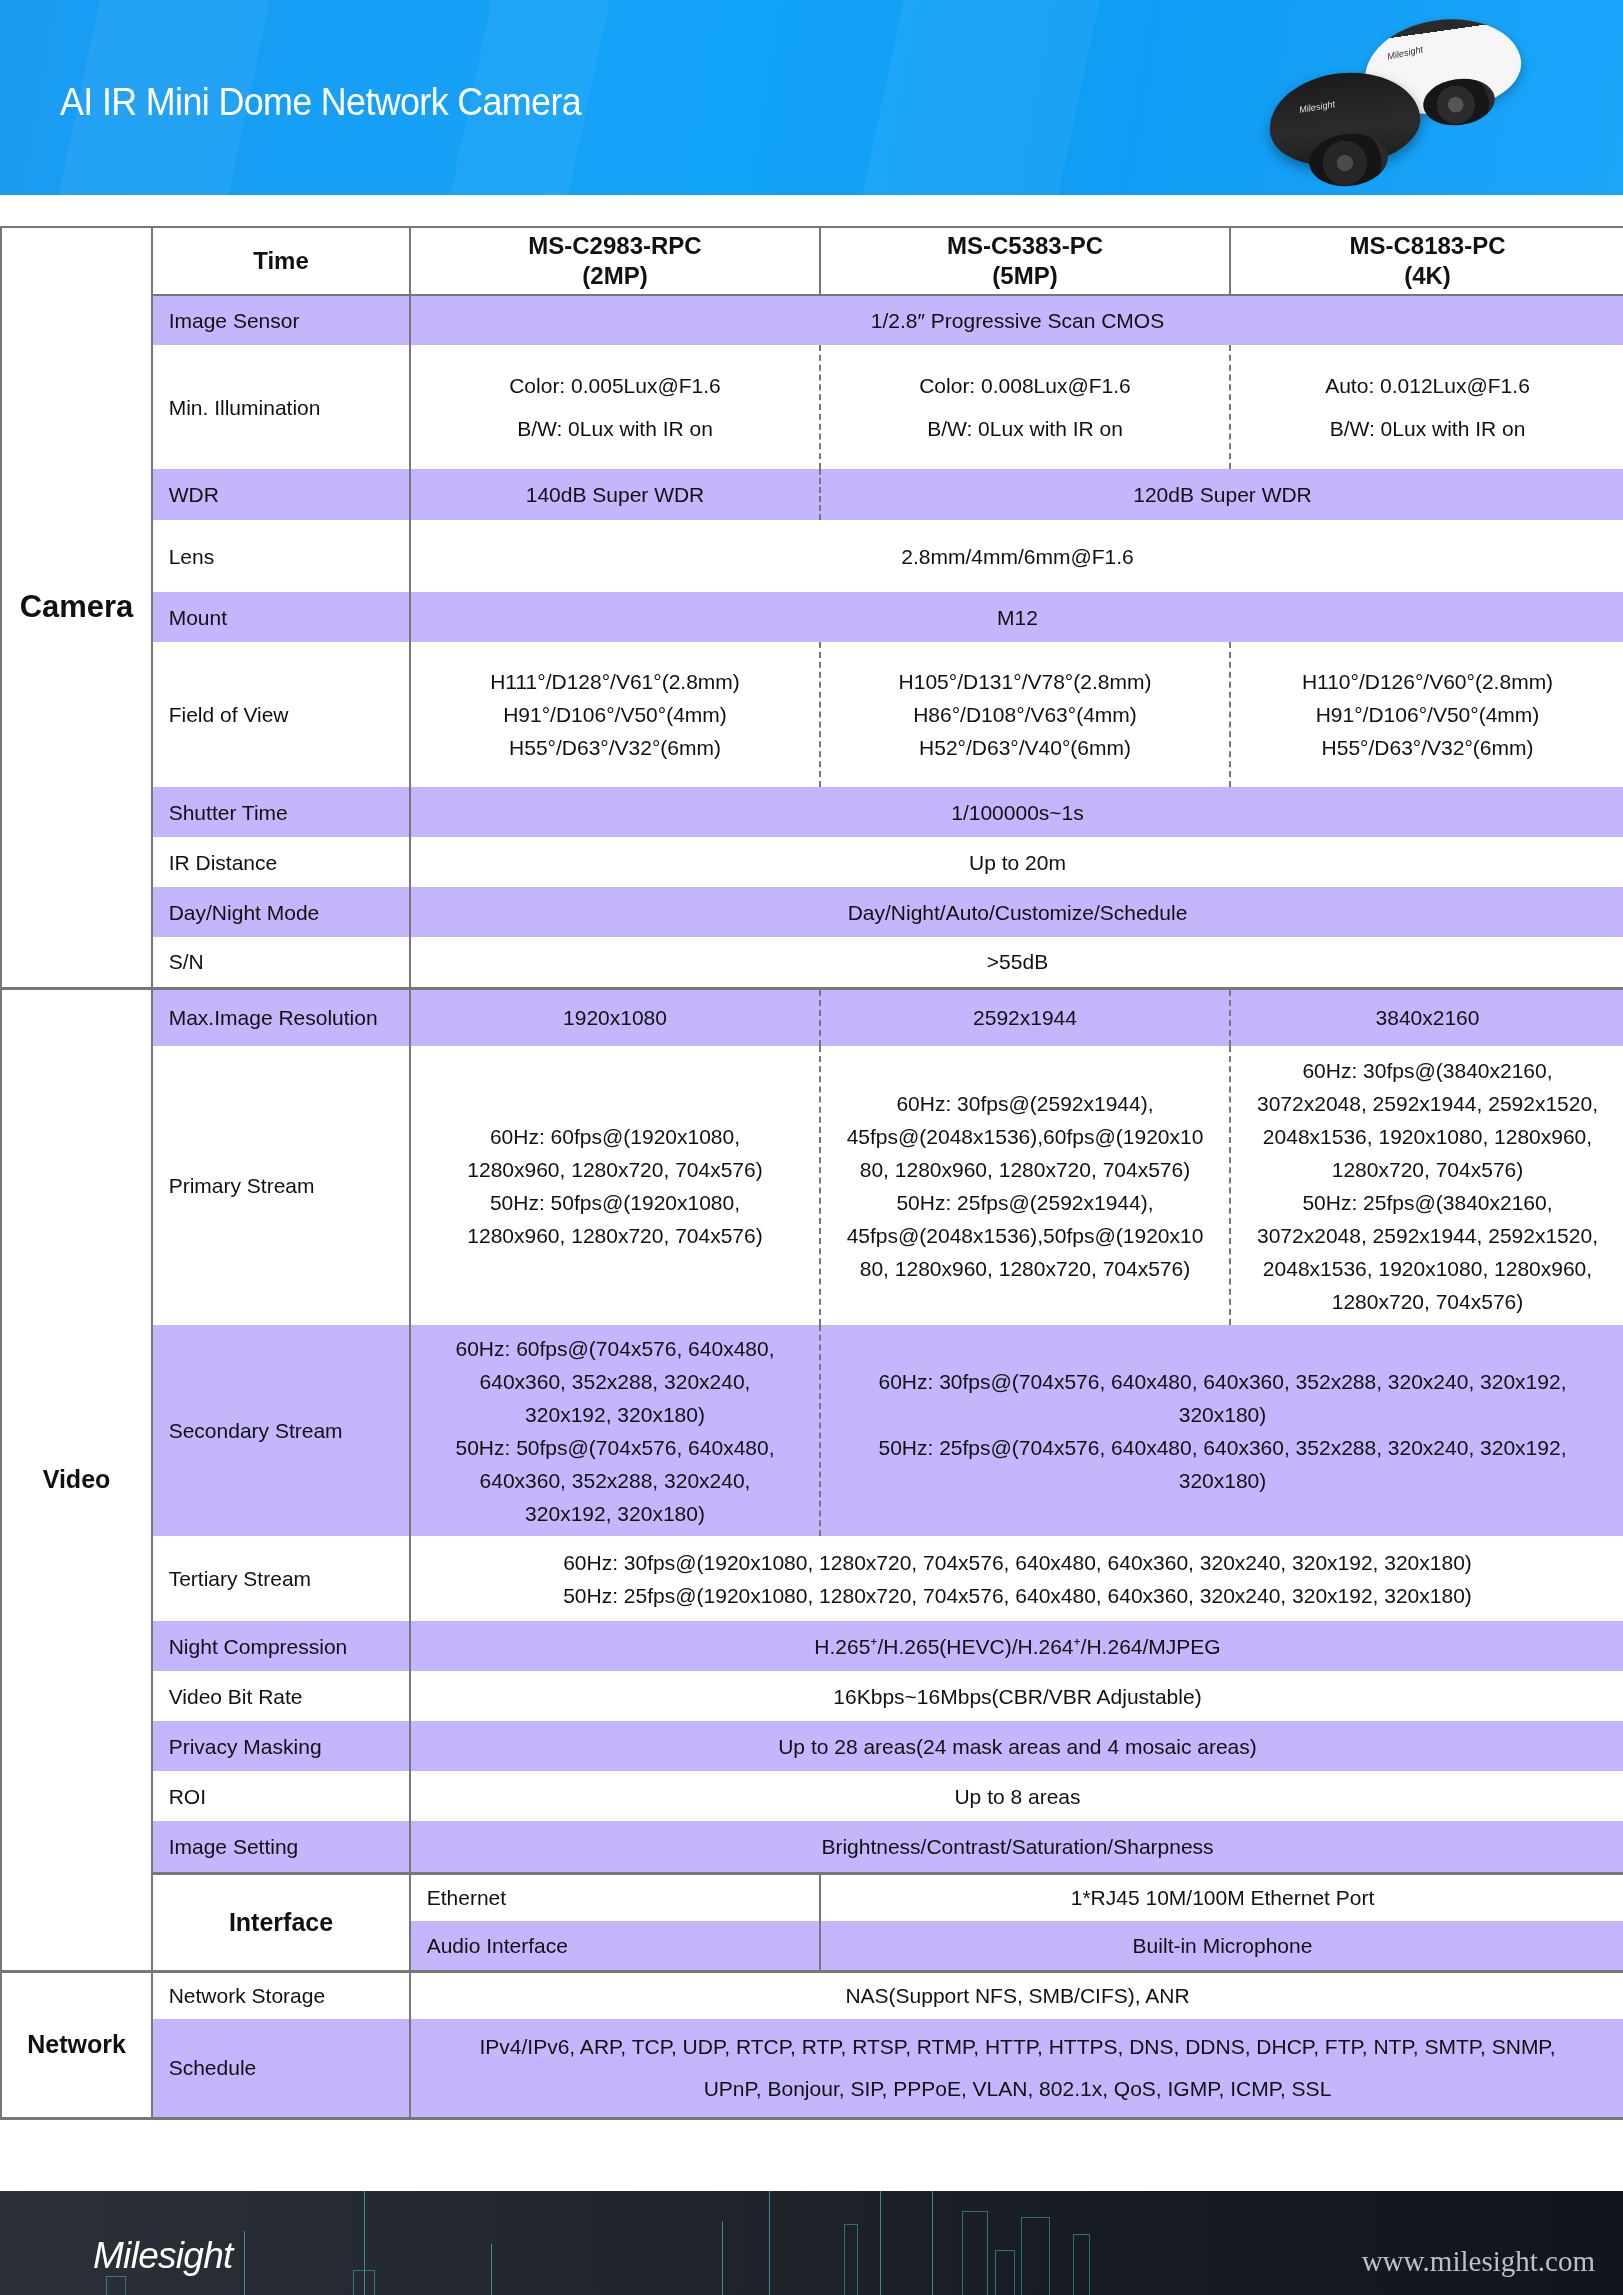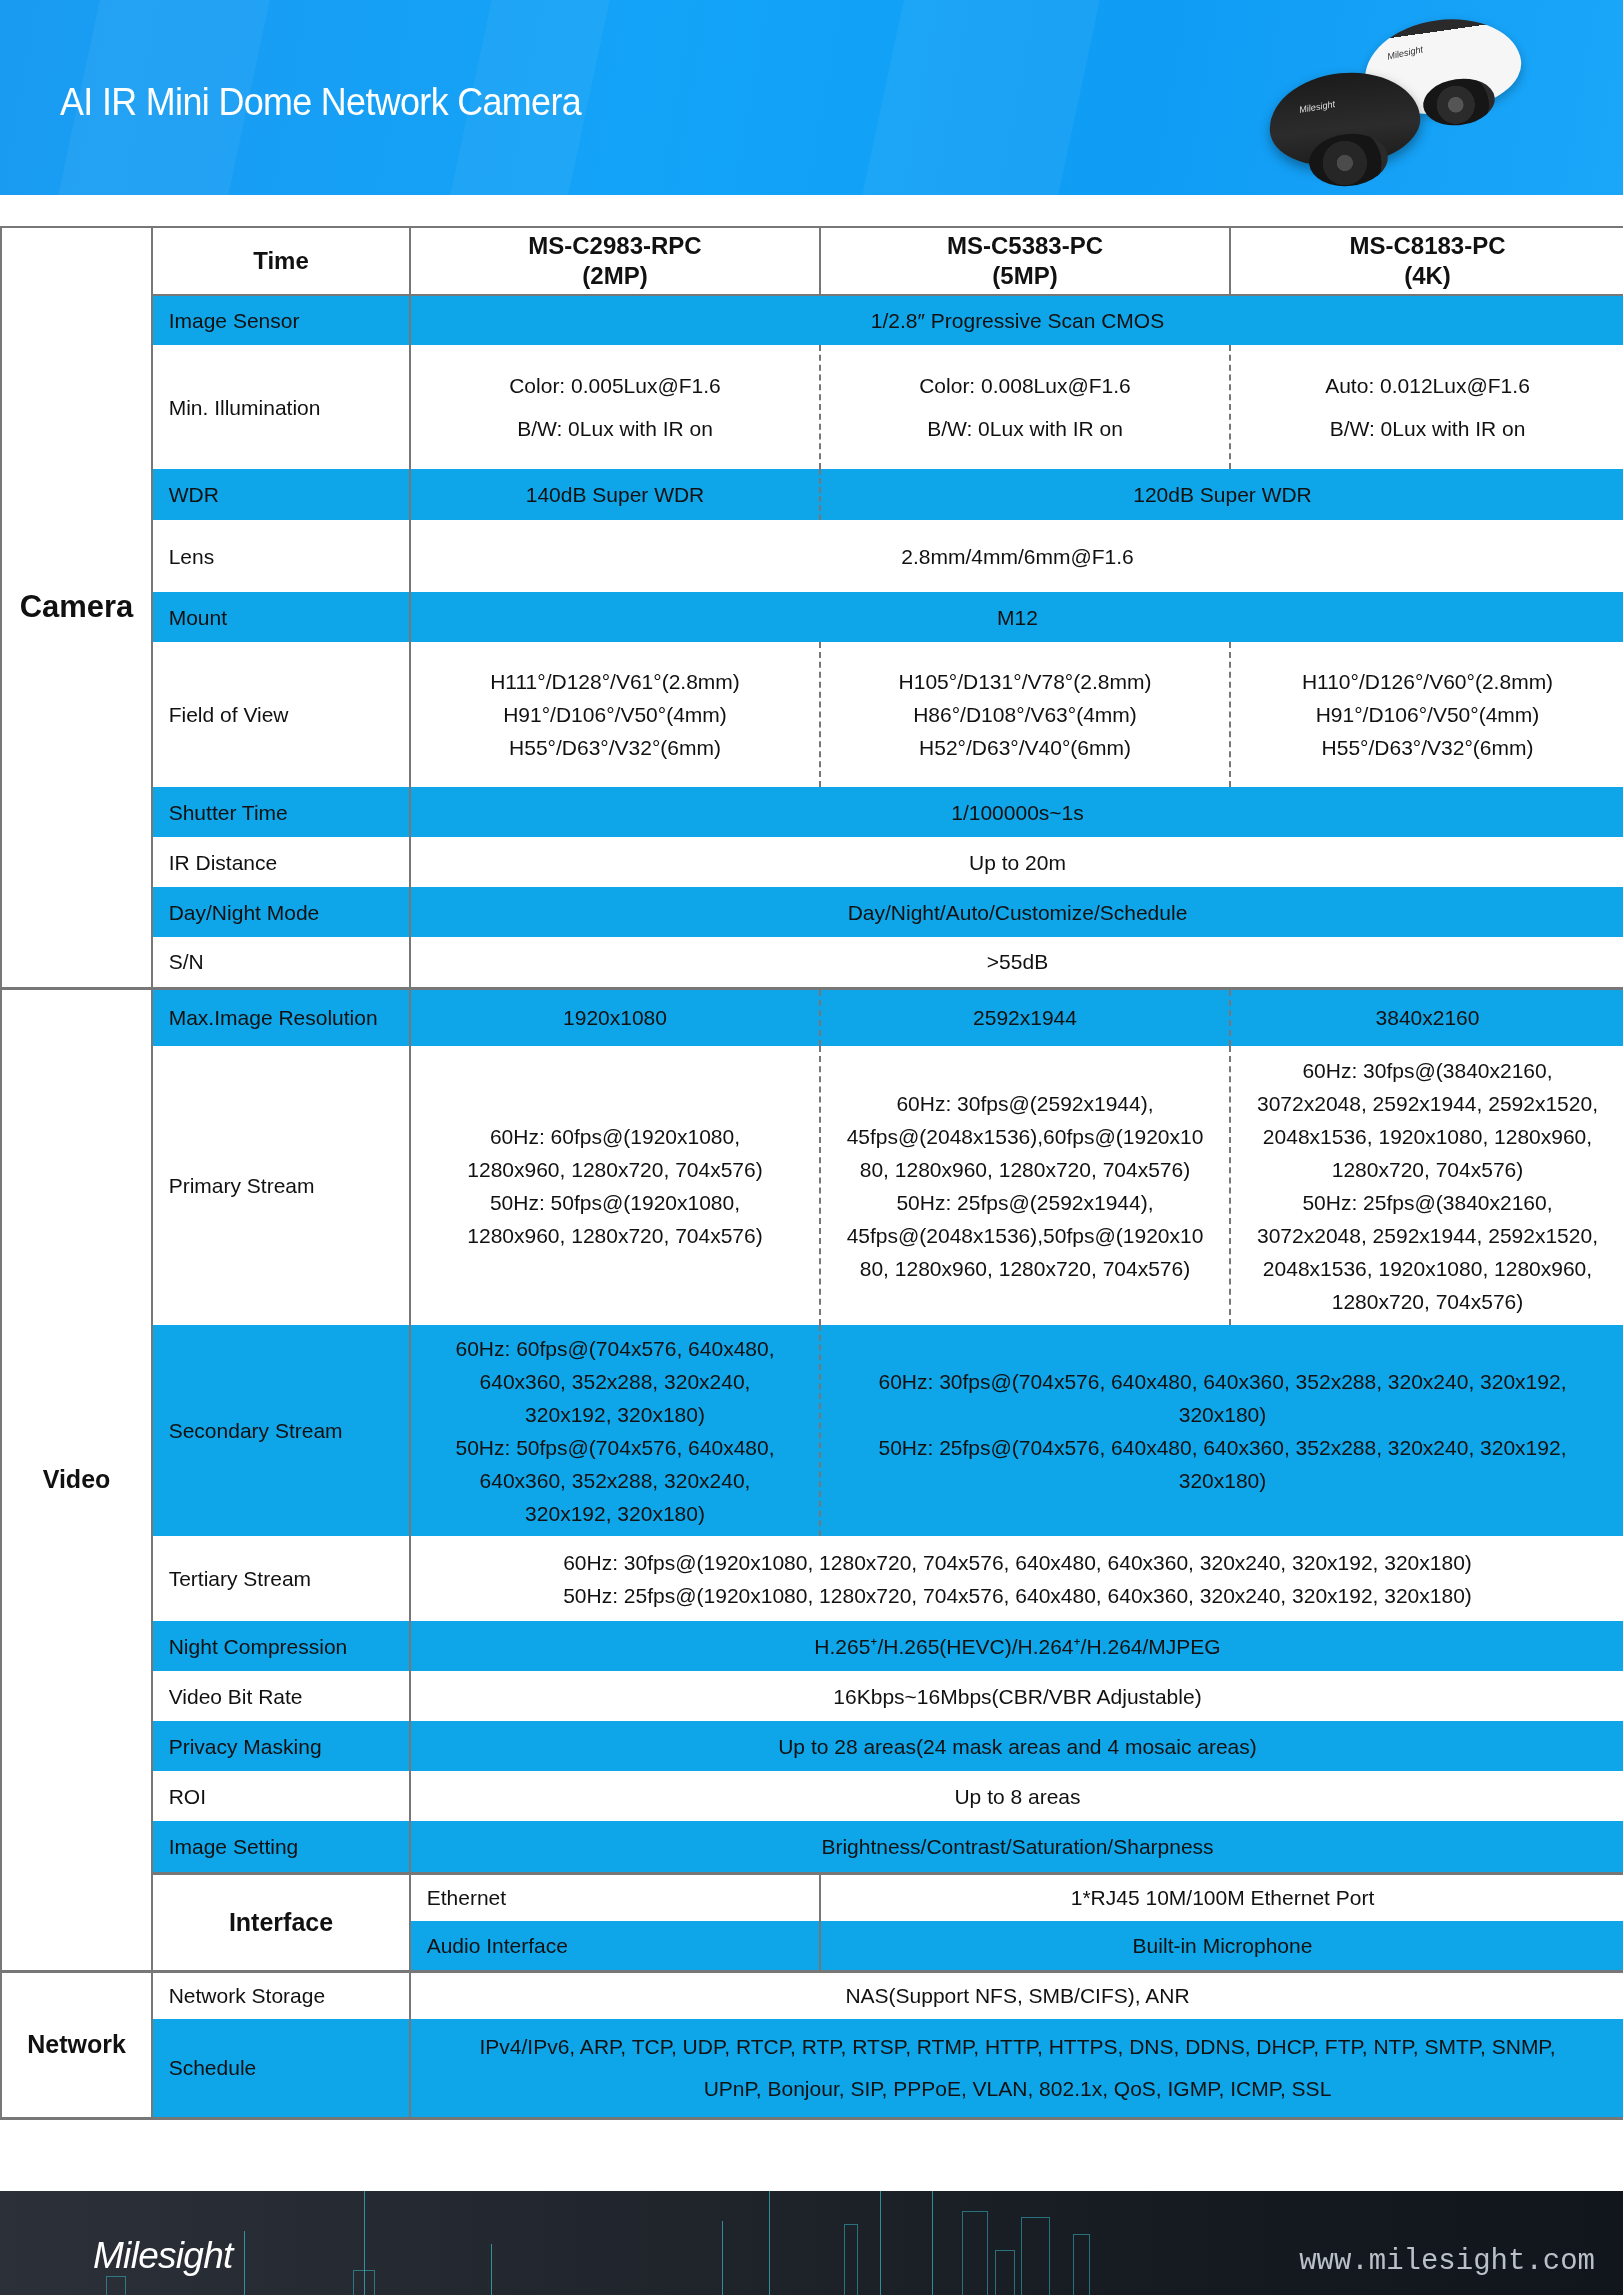--- a/index.html
+++ b/index.html
@@ -39,40 +39,40 @@
   .spec td, .spec th {
     font-size: 21px; line-height: 33px; text-align: center; vertical-align: middle;
     font-weight: normal; padding: 0 6.5px;
   }
   .spec .hdr th { border: 2.6px solid #777; height: 68px; line-height: 30px; font-weight: bold; font-size: 24px; }
   .spec .hdr th.empty { border-left: 2.6px solid #777; border-top: 2.6px solid #777; border-bottom: none; border-right: 2.6px solid #777; }
   .spec .sec {
     font-weight: bold; font-size: 25px; border: 2.6px solid #777; border-left: 2px solid #777; background: #fff;
   }
   .spec .lbl { text-align: left; padding-left: 15.7px; border-right: 2.6px solid #777; border-left: 2.6px solid #777; }
-  .spec tr.alt td.lbl, .spec tr.alt td.val { background: #0ea5e9; }
+  .spec tr.alt td.lbl, .spec tr.alt td.val { background: #c4b5fd; }
   .spec td.val { background: #fff; }
   .spec td.last { border-right: 2px solid #777; }
   .spec td.dash { border-right: 2px dashed #777; }
   .spec tr.sec-end td { border-bottom: 3.9px solid #777; }
 
   
   .footer {
     position: absolute; left: 0; top: 2191px; width: 1623px; height: 105px;
     background: linear-gradient(90deg, #2c3038 0%, #1f232a 45%, #151a20 75%, #10161c 100%); overflow: hidden;
   }
   .footer .line { position: absolute; bottom: 0; width: 1.3px; background: #3ec6d6; opacity: 0.65; }
   .footer .bar  { position: absolute; bottom: 0; border: 1.3px solid #34b7c6; border-bottom: none; opacity: 0.55; }
   .footer-logo {
     position: absolute; left: 93px; top: 44px; font-size: 37px; color: #fff; font-style: italic;
     font-family: "Liberation Sans", sans-serif; letter-spacing: -0.7px;
   }
   .footer-url {
     position: absolute; right: 28px; top: 54px; font-size: 29px; color: #b9c0c7;
-    font-family: Liberation Mono, monospace;
+    font-family: Liberation Serif, serif;
   }
 </style>
 </head>
 <body>
 
 <div class="banner">
   <div class="facet" style="left:79px;width:170px;"></div>
   <div class="facet" style="left:471px;width:118px;"></div>
   <div class="facet" style="left:883px;width:196px;"></div>
   <div class="banner-title">AI IR Mini Dome Network Camera</div>

